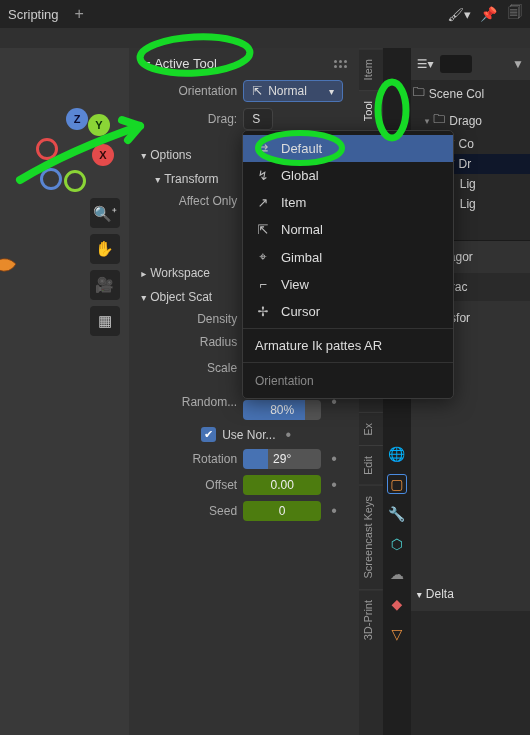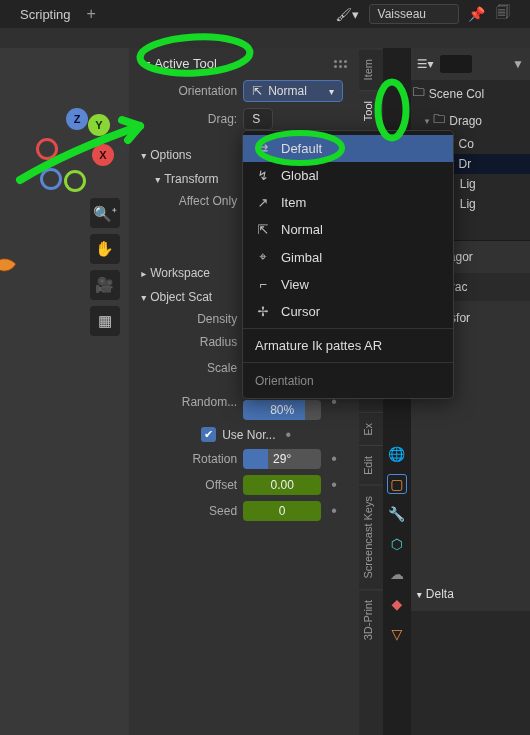--- a/index.html
+++ b/index.html
@@ -1,19 +1,19 @@
 <!DOCTYPE html>
 <html><head>
 <meta charset="utf-8">
 <style>
   * { box-sizing: border-box; margin: 0; padding: 0; font-family: -apple-system, BlinkMacSystemFont, "Segoe UI", sans-serif; }
   body { width: 530px; height: 735px; background: #393939; color: #d0d0d0; font-size: 13px; overflow: hidden; position: relative; }
   
   
-  .header { background: #232323; height: 28px; display: flex; align-items: center; padding: 0 20px; gap: 16px; }
+  .header { background: #232323; height: 28px; display: flex; align-items: center; padding: 0 8px; gap: 16px; }
   .header-tab { color: #ccc; font-size: 13px; }
   .header-plus { color: #999; font-size: 16px; cursor: pointer; }
   .header-right { margin-left: auto; display: flex; align-items: center; gap: 10px; }
   .scene-field { background: #2a2a2a; border: 1px solid #444; padding: 2px 8px; border-radius: 3px; color: #ccc; font-size: 12px; min-width: 90px; }
   .pin-icon, .browse-icon { color: #888; font-size: 14px; }
   .subheader { background: #303030; height: 20px; }
   
   
   .main { display: flex; position: absolute; top: 48px; left: 0; right: 0; bottom: 0; }
   
@@ -107,21 +107,20 @@
   .annot { position: absolute; pointer-events: none; z-index: 200; }
 </style>
 </head>
 <body>
 
 <div class="header">
   <span class="header-tab">Scripting</span>
   <span class="header-plus">+</span>
   <div class="header-right">
     <span style="color:#ccc;">🖌▾</span>
-    <span class="scene-field">Vaisseau</span>
     <span class="pin-icon">📌</span>
     <span class="browse-icon">🗐</span>
   </div>
 </div>
 <div class="subheader"></div>
 
 <div class="main">
 
   <div class="view3d">
     <div class="gizmo">

